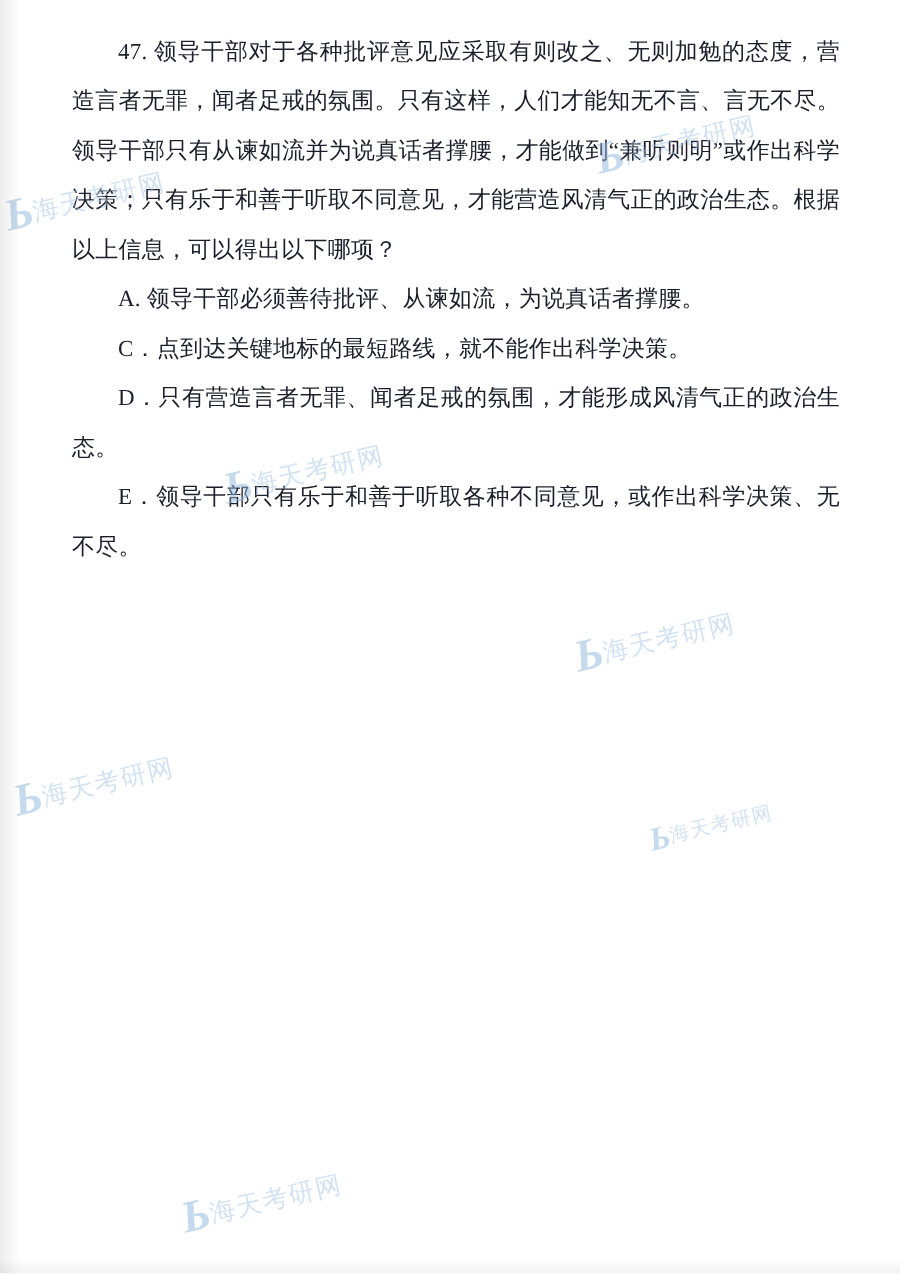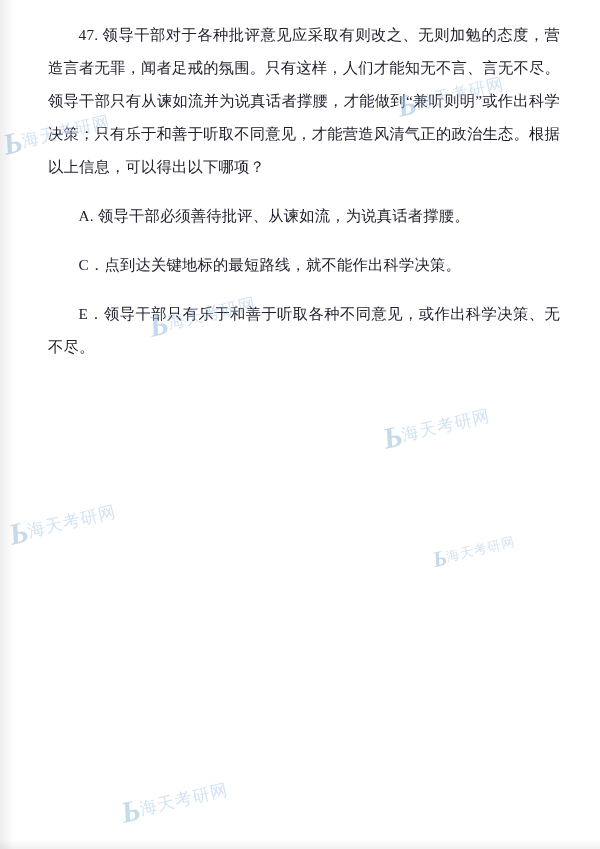--- a/index.html
+++ b/index.html
@@ -36,21 +36,20 @@
     margin: 0;
     color: #1d1d2b;
   }
 
   .stem {
     text-indent: 2em;
   }
 
   .option {
     text-indent: 2em;
-    margin-top: 16px;
   }
 
   .spacer-26-27 {
     height: 26px;
   }
 
   
   .wm {
     position: absolute;
     pointer-events: none;
@@ -108,20 +107,21 @@
 </style>
 </head>
 <body>
 
 <div class="page">
 
   <div class="q-block">
     <p class="para stem">47. 领导干部对于各种批评意见应采取有则改之、无则加勉的态度，营造言者无罪，闻者足戒的氛围。只有这样，人们才能知无不言、言无不尽。领导干部只有从谏如流并为说真话者撑腰，才能做到“兼听则明”或作出科学决策；只有乐于和善于听取不同意见，才能营造风清气正的政治生态。根据以上信息，可以得出以下哪项？</p>
     <p class="para option">A. 领导干部必须善待批评、从谏如流，为说真话者撑腰。</p>
     <p class="para option">C．点到达关键地标的最短路线，就不能作出科学决策。</p>
+    <p class="para option">D．只有营造言者无罪、闻者足戒的氛围，才能形成风清气正的政治生态。</p>
     <p class="para option">E．领导干部只有乐于和善于听取各种不同意见，或作出科学决策、无不尽。</p>
   </div>
 
   <div class="spacer-26-27"></div>
 
 
 </div>
 
 <div class="wm wm-5">
   <div class="wm-inner">

